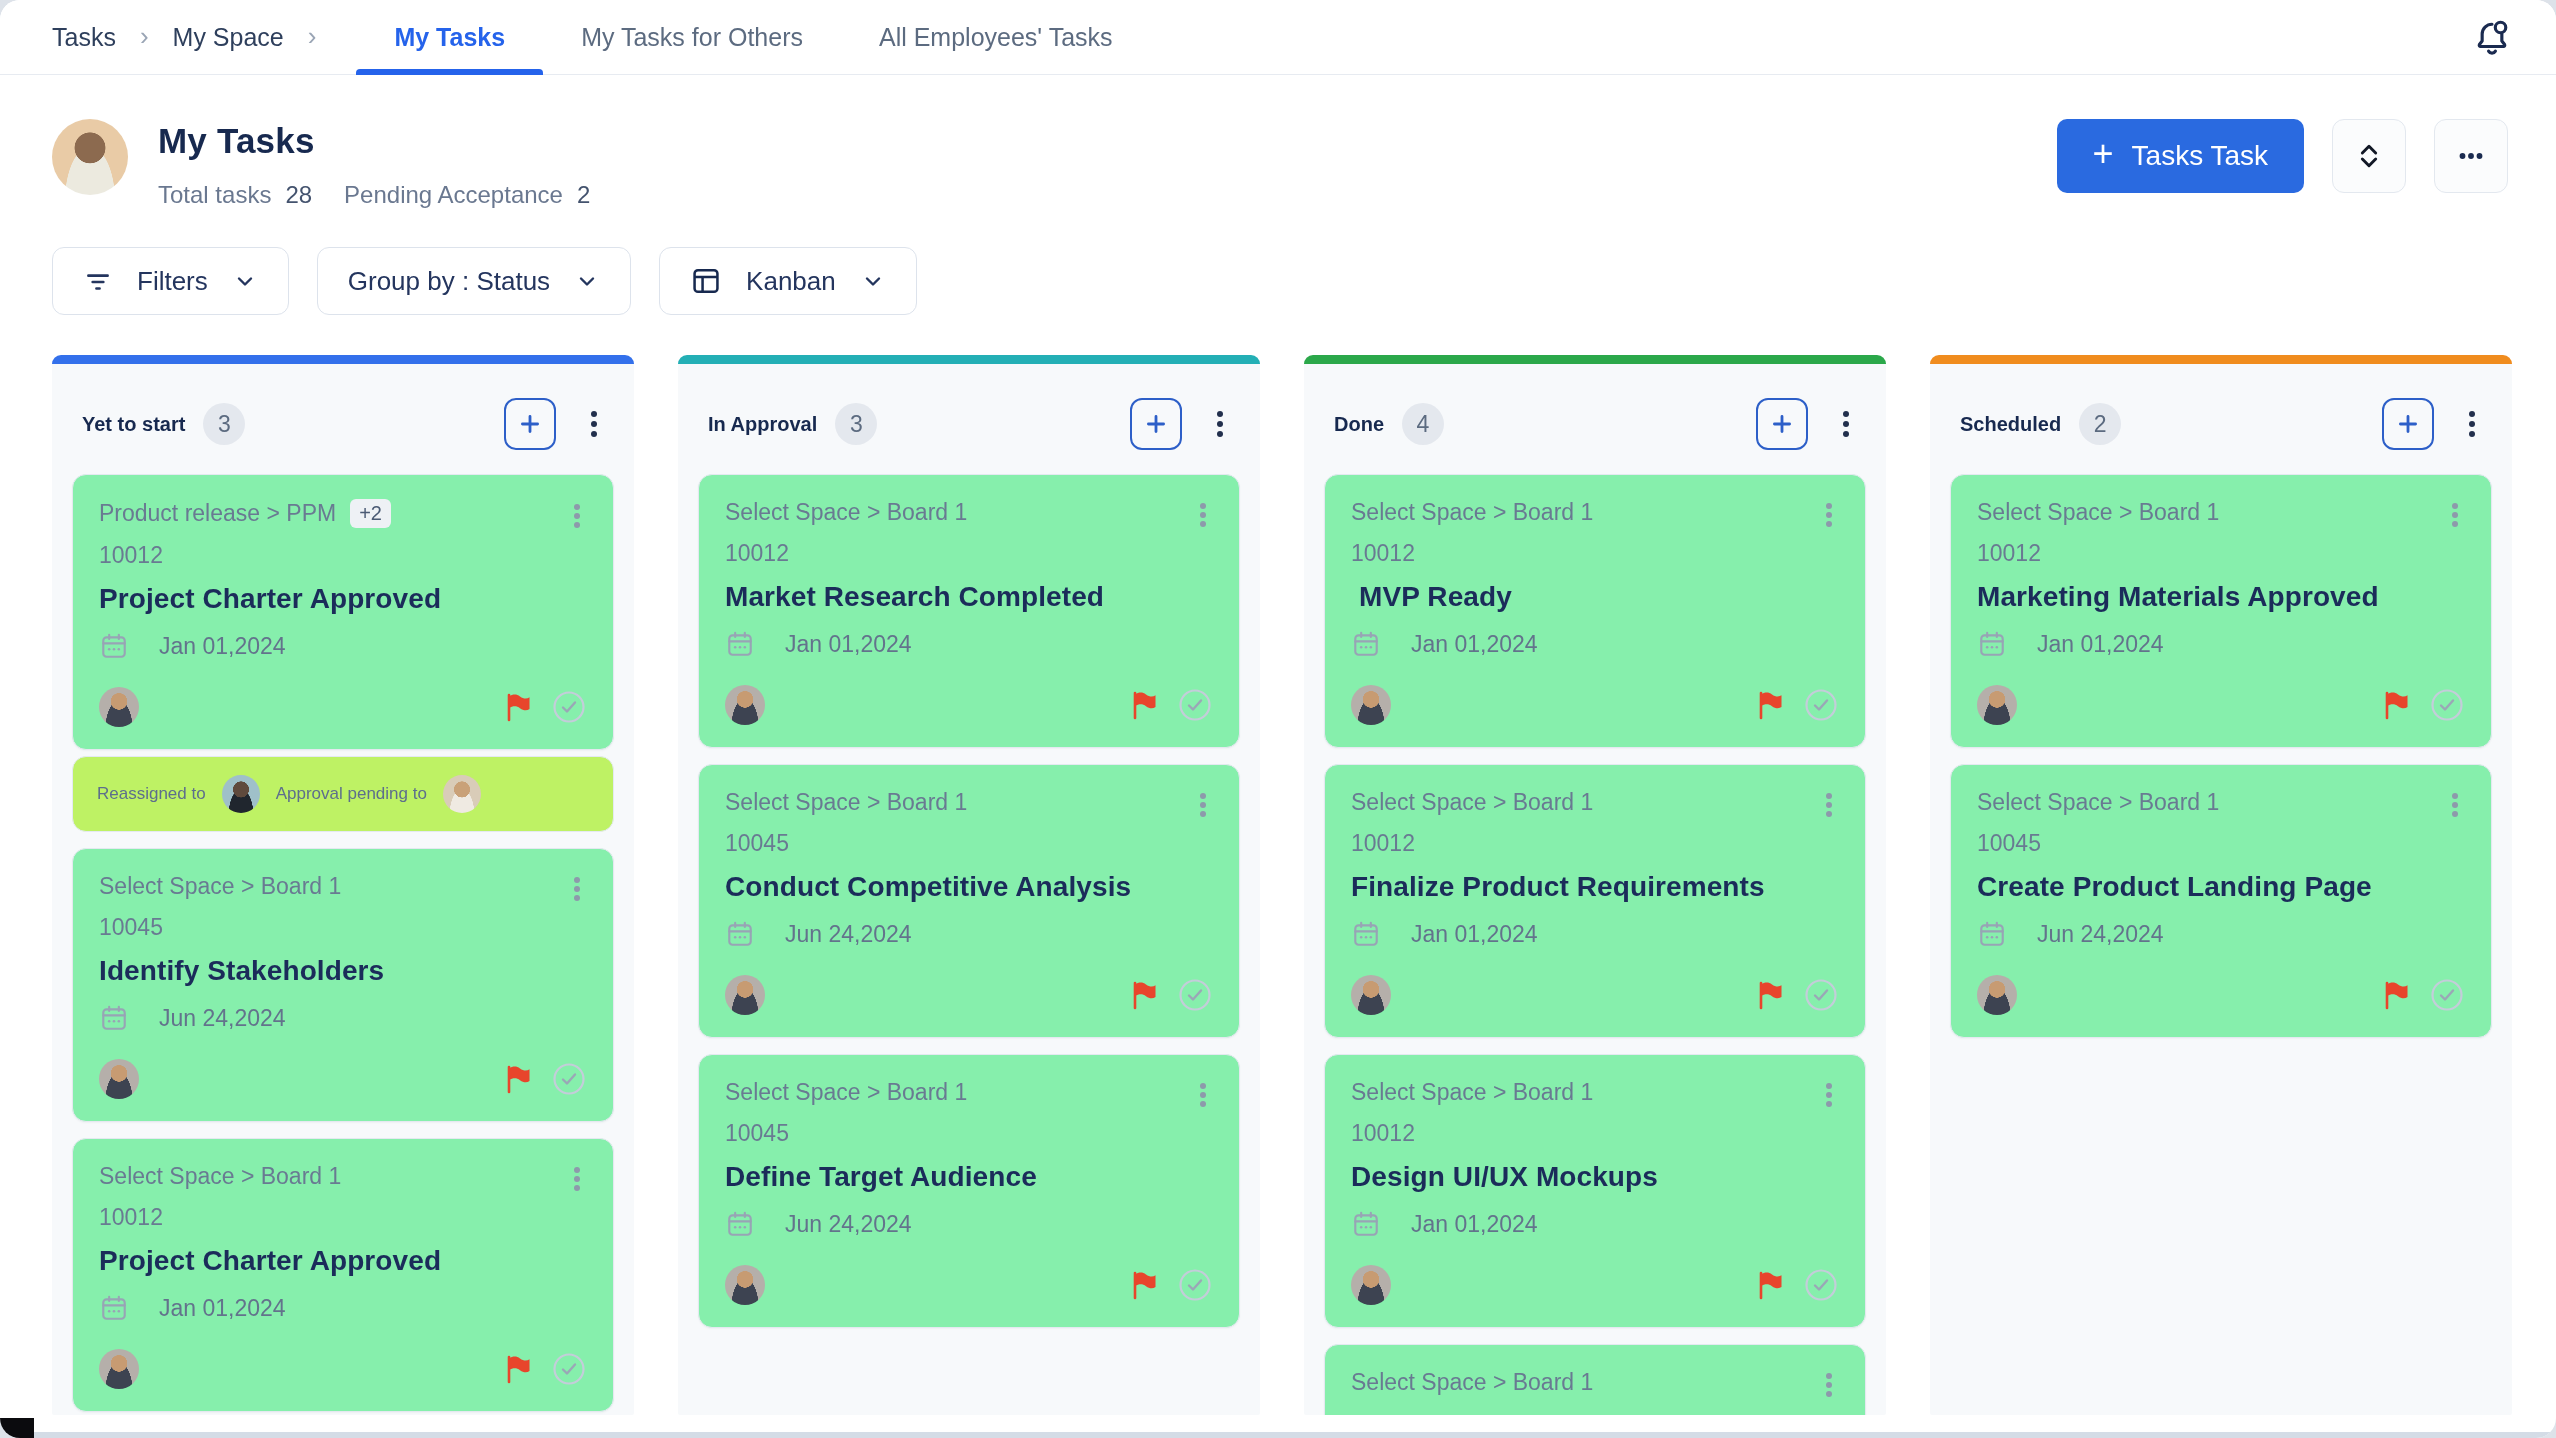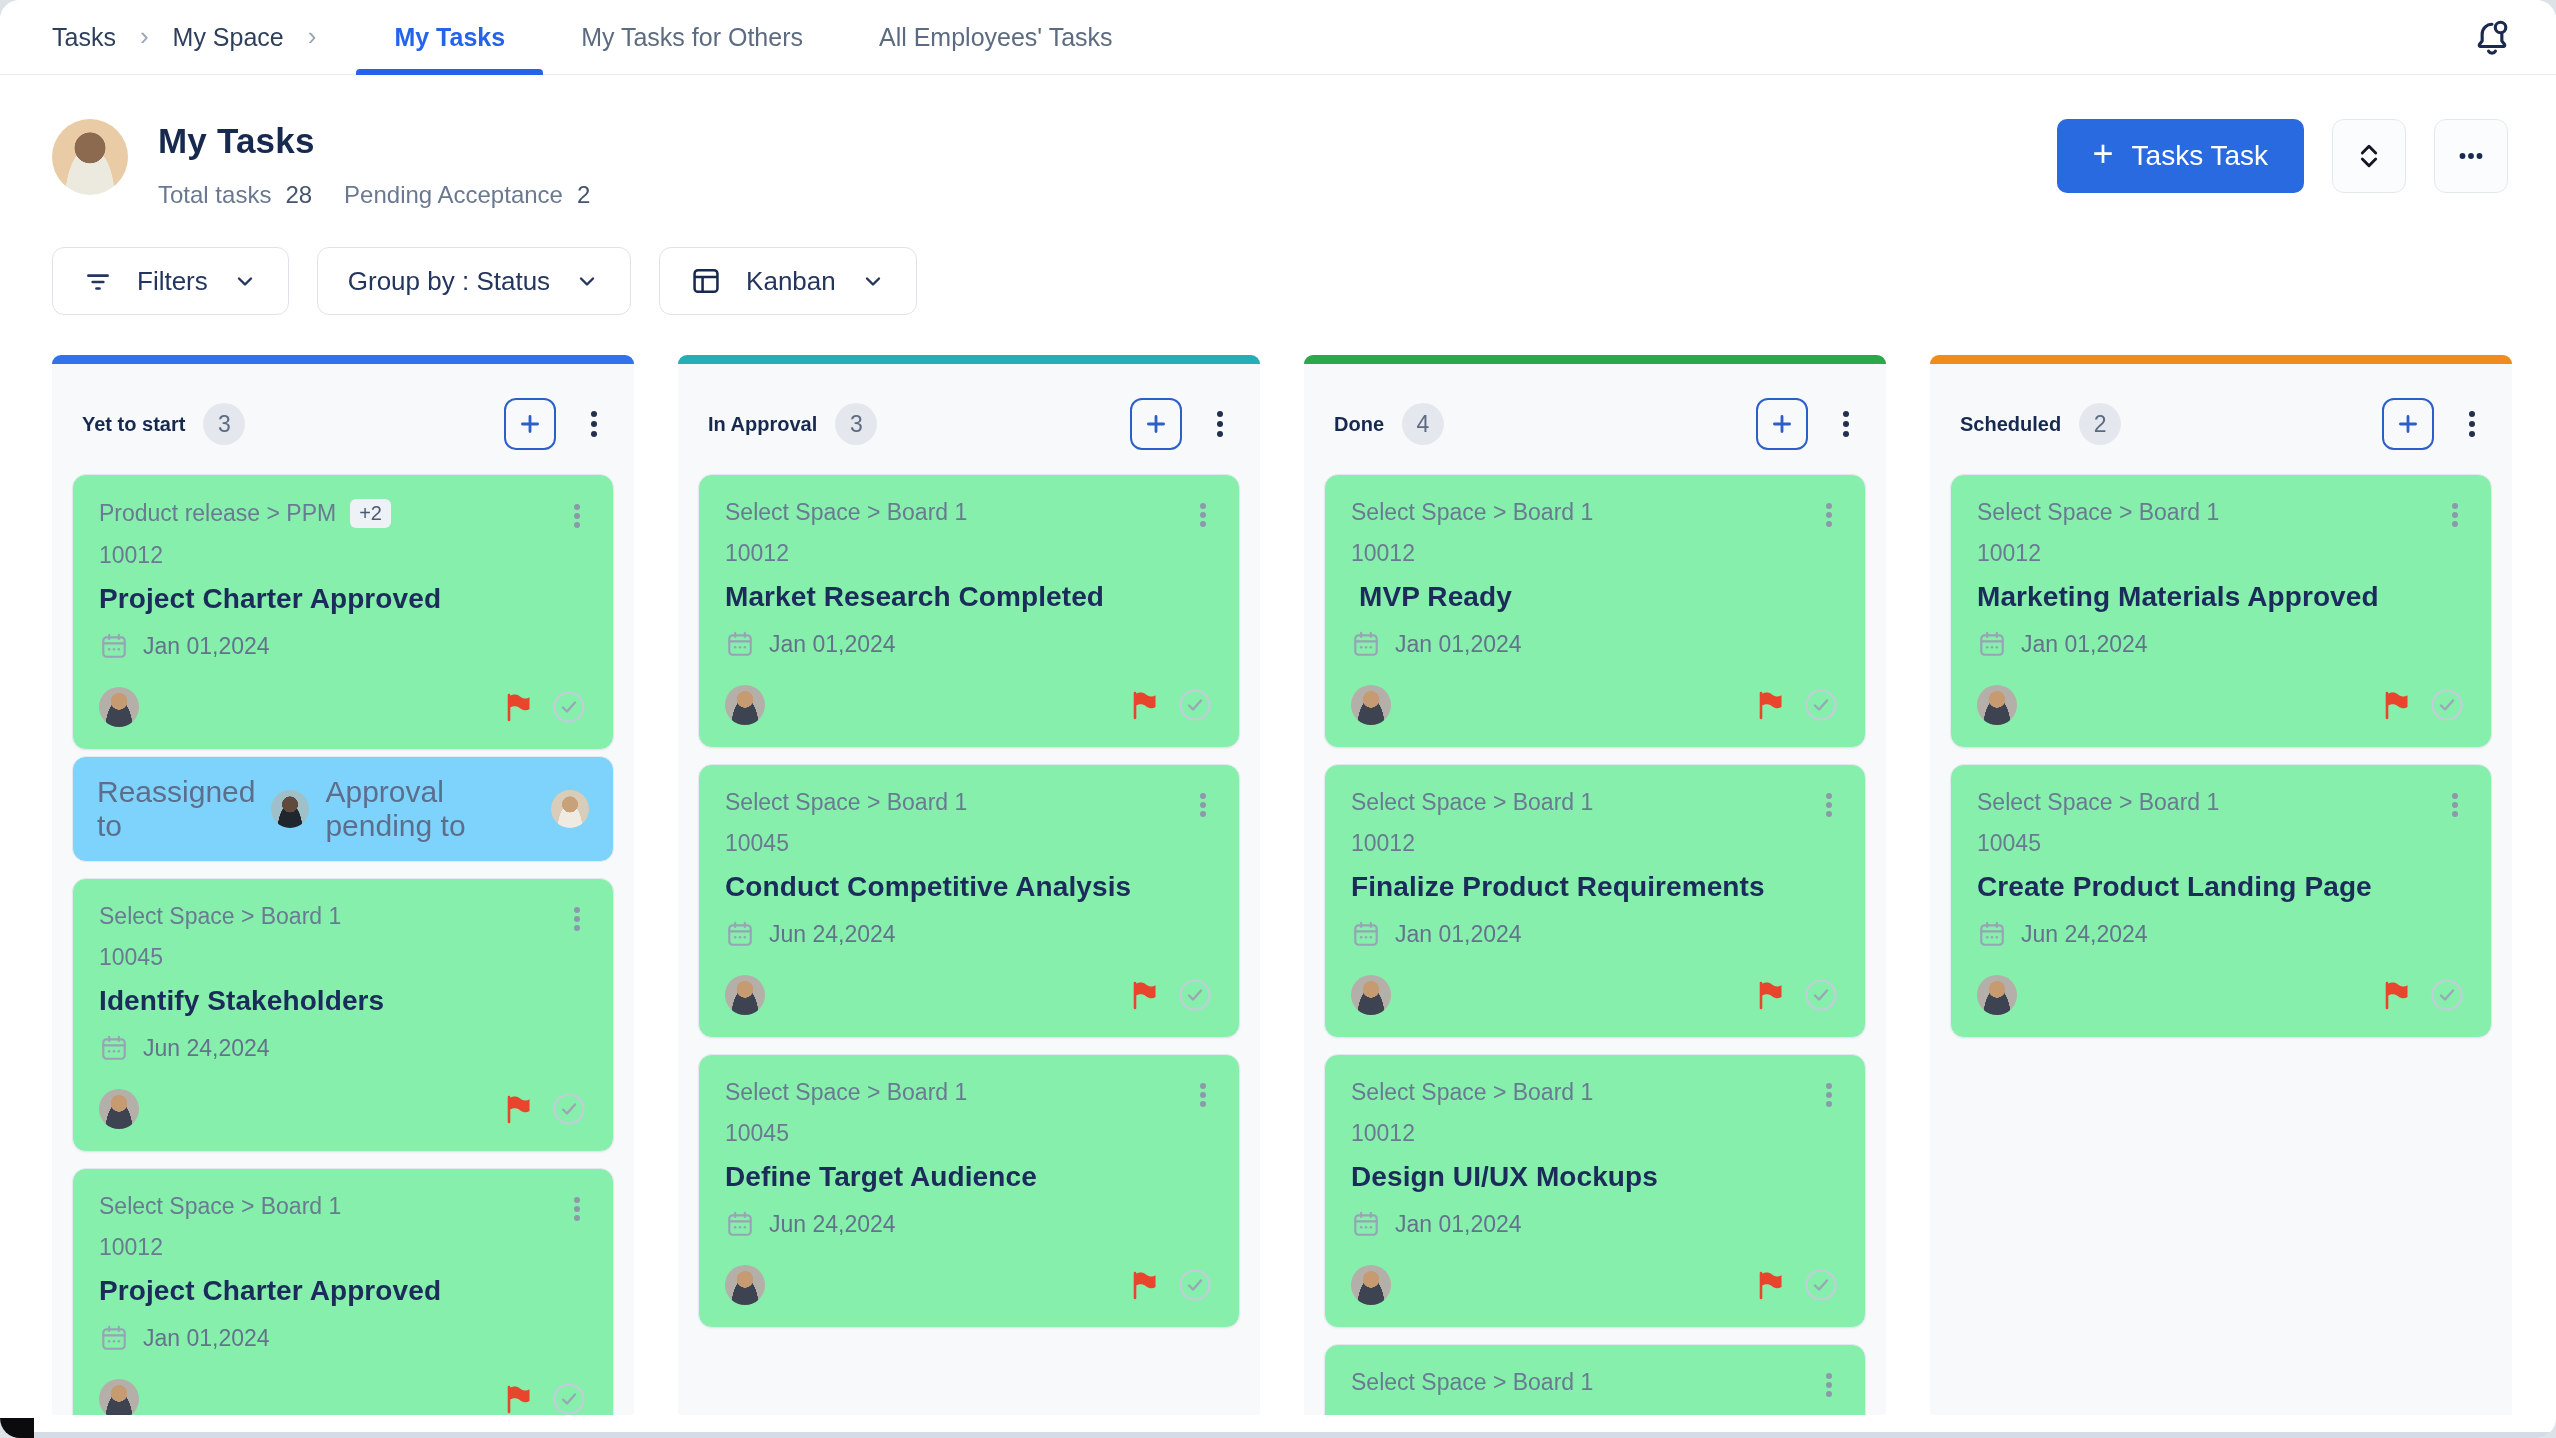--- a/index.html
+++ b/index.html
@@ -55,27 +55,27 @@
   .cards { display:flex; flex-direction:column; gap:16px; }
 
   
   .card { background:#86efac; border:1.5px solid #e4e9f0; border-radius:14px; padding:24px 26px 22px; box-shadow:0 1px 2px rgba(16,24,40,.04); cursor:pointer; }
   .card-top { display:flex; align-items:center; }
   .card-space { font-size:23px; color:#697a92; white-space:nowrap; overflow:hidden; }
   .plus-badge { margin-left:14px; background:#eef1f5; border-radius:6px; padding:3px 9px; font-size:20px; color:#4a5a74; }
   .card-menu { margin-left:auto; width:20px; display:flex; justify-content:center; cursor:pointer; padding-top:4px; }
   .card-id { margin-top:14px; font-size:23px; color:#697a92; }
   .card-title { margin-top:14px; font-size:28px; font-weight:700; color:#1b2c5a; letter-spacing:.1px; }
-  .card-date { margin-top:16px; display:flex; align-items:center; gap:14px; font-size:23px; color:#63738c; }
+  .card-date { margin-top:16px; display:flex; align-items:center; gap:30px; font-size:23px; color:#63738c; }
   .card-foot { margin-top:26px; display:flex; align-items:center; }
   .avatar-sm { width:40px; height:40px; }
   .foot-actions { margin-left:auto; display:flex; align-items:center; gap:18px; }
   .iconbox { display:flex; align-items:center; justify-content:center; cursor:pointer; }
 
-  .note { margin-top:6px; background:#7dd3fc; border:1px solid #e4eaf1; border-radius:14px; padding:18px 24px; display:flex; align-items:center; gap:16px; font-size:30px; color:#5d6e8c; }
+  .note { margin-top:6px; background:#bef264; border:1px solid #e4eaf1; border-radius:14px; padding:18px 24px; display:flex; align-items:center; gap:16px; font-size:17px; color:#5d6e8c; }
   .avatar-xs { width:38px; height:38px; }
 
   
   .hscroll { position:absolute; left:0; right:0; bottom:0; height:6px; background:#d4dce6; }
   .rec-artifact { position:absolute; left:0; bottom:0; width:34px; height:20px; background:#0b0b0e; z-index:5; }
 
   svg { display:block; }
 </style>
 </head>
 <body>

